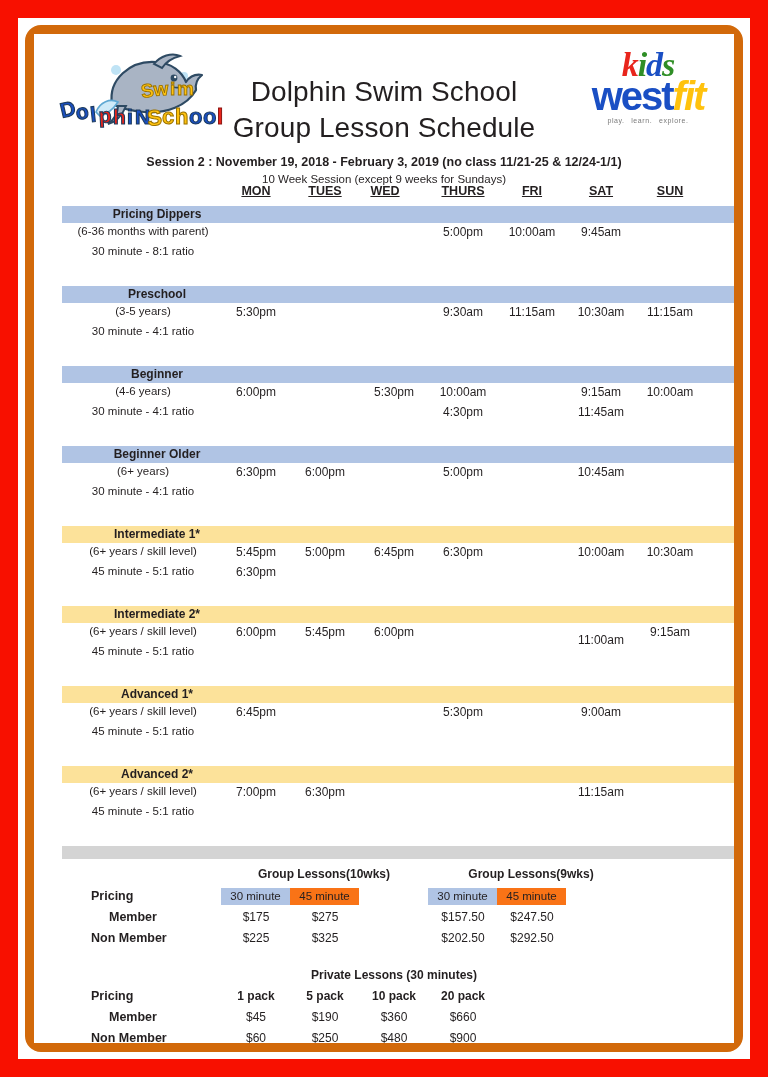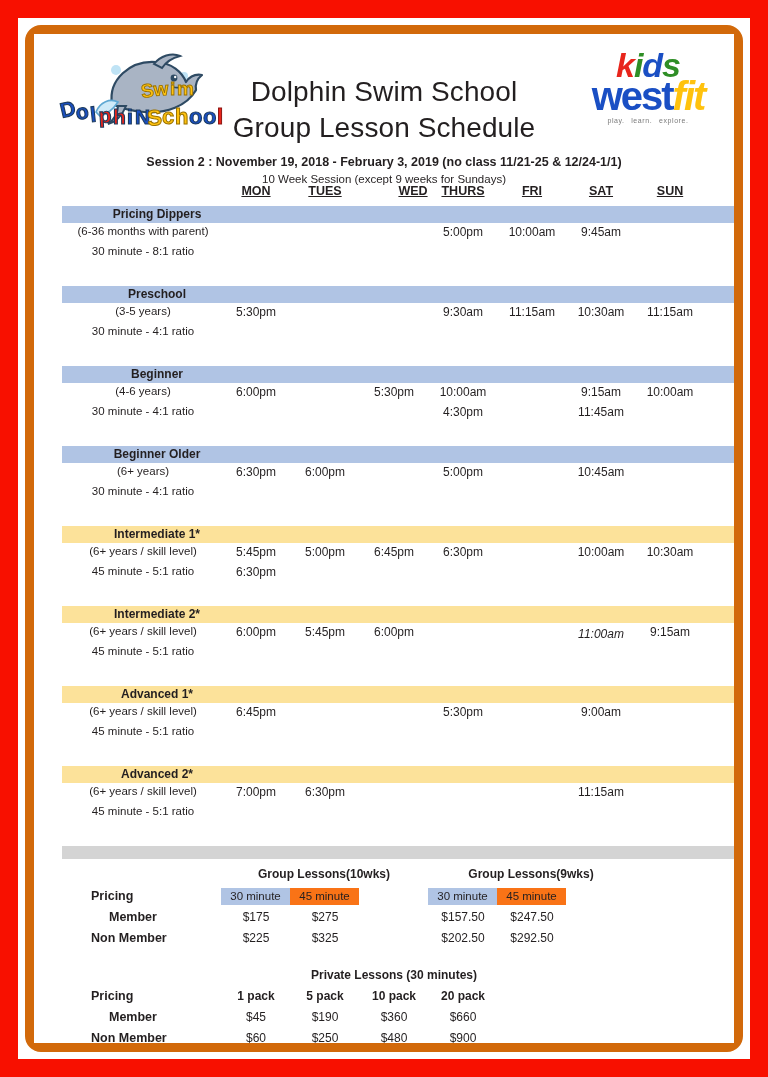--- a/index.html
+++ b/index.html
@@ -35,21 +35,21 @@
 
   
   .header{position:relative;height:150px;}
   .logo-left{
     position:absolute;left:22px;top:12px;width:180px;height:90px;
   }
   .logo-right{
     position:absolute;right:6px;top:14px;width:160px;height:82px;
     text-align:center;line-height:1;
   }
-  .kw-kids{font-size:34px;font-weight:bold;font-style:italic;letter-spacing:-1px;}
+  .kw-kids{font-size:34px;font-weight:bold;font-style:italic;letter-spacing:-1px;font-family:Liberation Serif, serif;}
   .kw-kids .k{color:#E8251C;}
   .kw-kids .i{color:#2F8E26;}
   .kw-kids .d{color:#1A4FC4;}
   .kw-kids .s{color:#2F8E26;}
   .kw-west{font-size:40px;font-weight:bold;color:#1A4FC4;letter-spacing:-2px;margin-top:-6px;}
   .kw-west .fit{color:#FFC20E;font-style:italic;}
   .kw-tag{font-size:7px;color:#7a7a7a;letter-spacing:.6px;margin-top:1px;}
   .kw-tag span{margin:0 2px;}
 
   .title1,.title2{
@@ -182,21 +182,21 @@
       <div class="title1">Dolphin Swim School</div>
       <div class="title2">Group Lesson Schedule</div>
       <div class="sess1">Session 2 : November 19, 2018 - February 3, 2019 (no class 11/21-25 &amp; 12/24-1/1)</div>
       <div class="sess2">10 Week Session (except 9 weeks for Sundays)</div>
     </div>
 
     <div class="sched">
       <div class="daybar" id="daybar">
           <div class="day" style="left: 189px;">MON</div>
           <div class="day" style="left: 258px;">TUES</div>
-          <div class="day" style="left: 346px;">WED</div>
+          <div class="day" style="left: 318px;">WED</div>
           <div class="day" style="left: 396px;">THURS</div>
           <div class="day" style="left: 465px;">FRI</div>
           <div class="day" style="left: 534px;">SAT</div>
           <div class="day" style="left: 603px;">SUN</div>
         </div>
       <div id="class-blocks">
           <div class="block" style="height: 80px;">
             <div class="band blue"></div>
             <div class="band-label">Pricing Dippers</div>
             <div class="rows">
@@ -284,21 +284,21 @@
           </div>
           <div class="block" style="height: 80px;">
             <div class="band yellow"></div>
             <div class="band-label">Intermediate 2*</div>
             <div class="rows">
               <div class="line">
                 <div class="lbl" style="top: 2px;">(6+ years / skill level)</div>
                 <div class="cell" style="left: 189px; top: 2px;">6:00pm</div>
                 <div class="cell" style="left: 258px; top: 2px;">5:45pm</div>
                 <div class="cell" style="left: 327px; top: 2px;">6:00pm</div>
-                <div class="cell" style="left: 534px; top: 4px; font-style: italic;">11:00am</div>
+                <div class="cell" style="left: 534px; top: 10px;">11:00am</div>
                 <div class="cell" style="left: 603px; top: 2px;">9:15am</div>
               </div>
               <div class="line">
                 <div class="lbl" style="top: 2px;">45 minute - 5:1 ratio</div>
               </div>
             </div>
           </div>
           <div class="block" style="height: 80px;">
             <div class="band yellow"></div>
             <div class="band-label">Advanced 1*</div>

